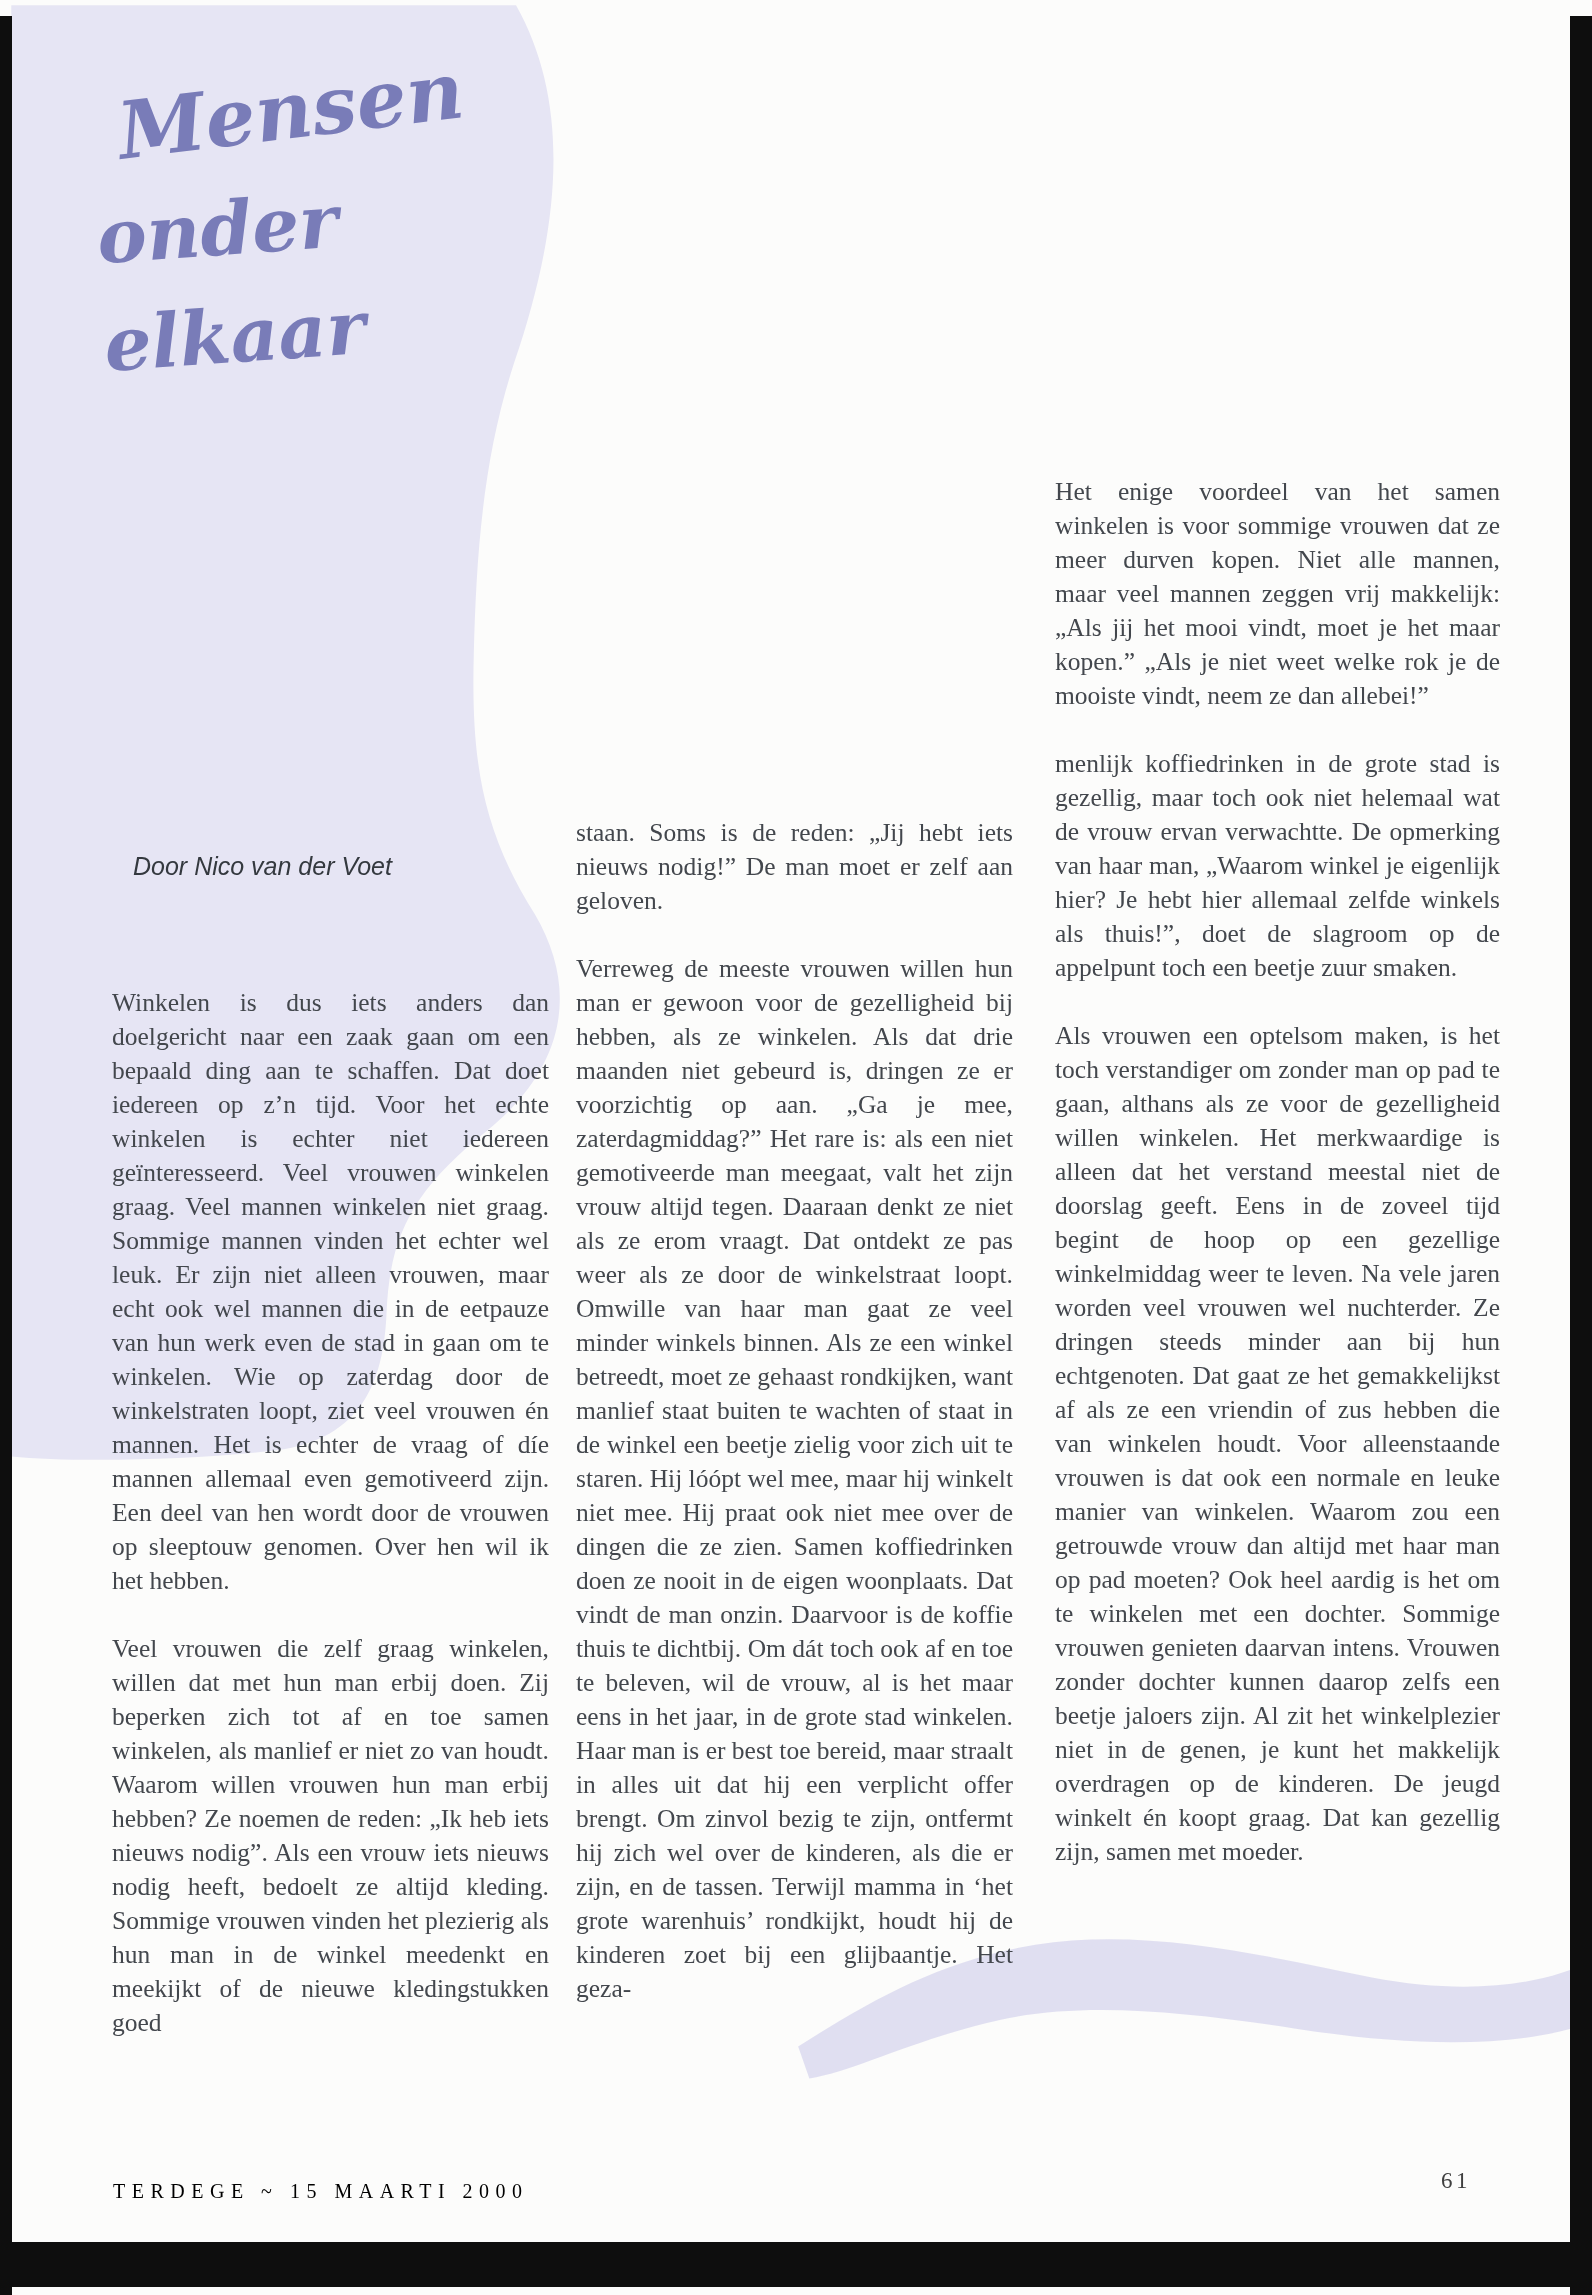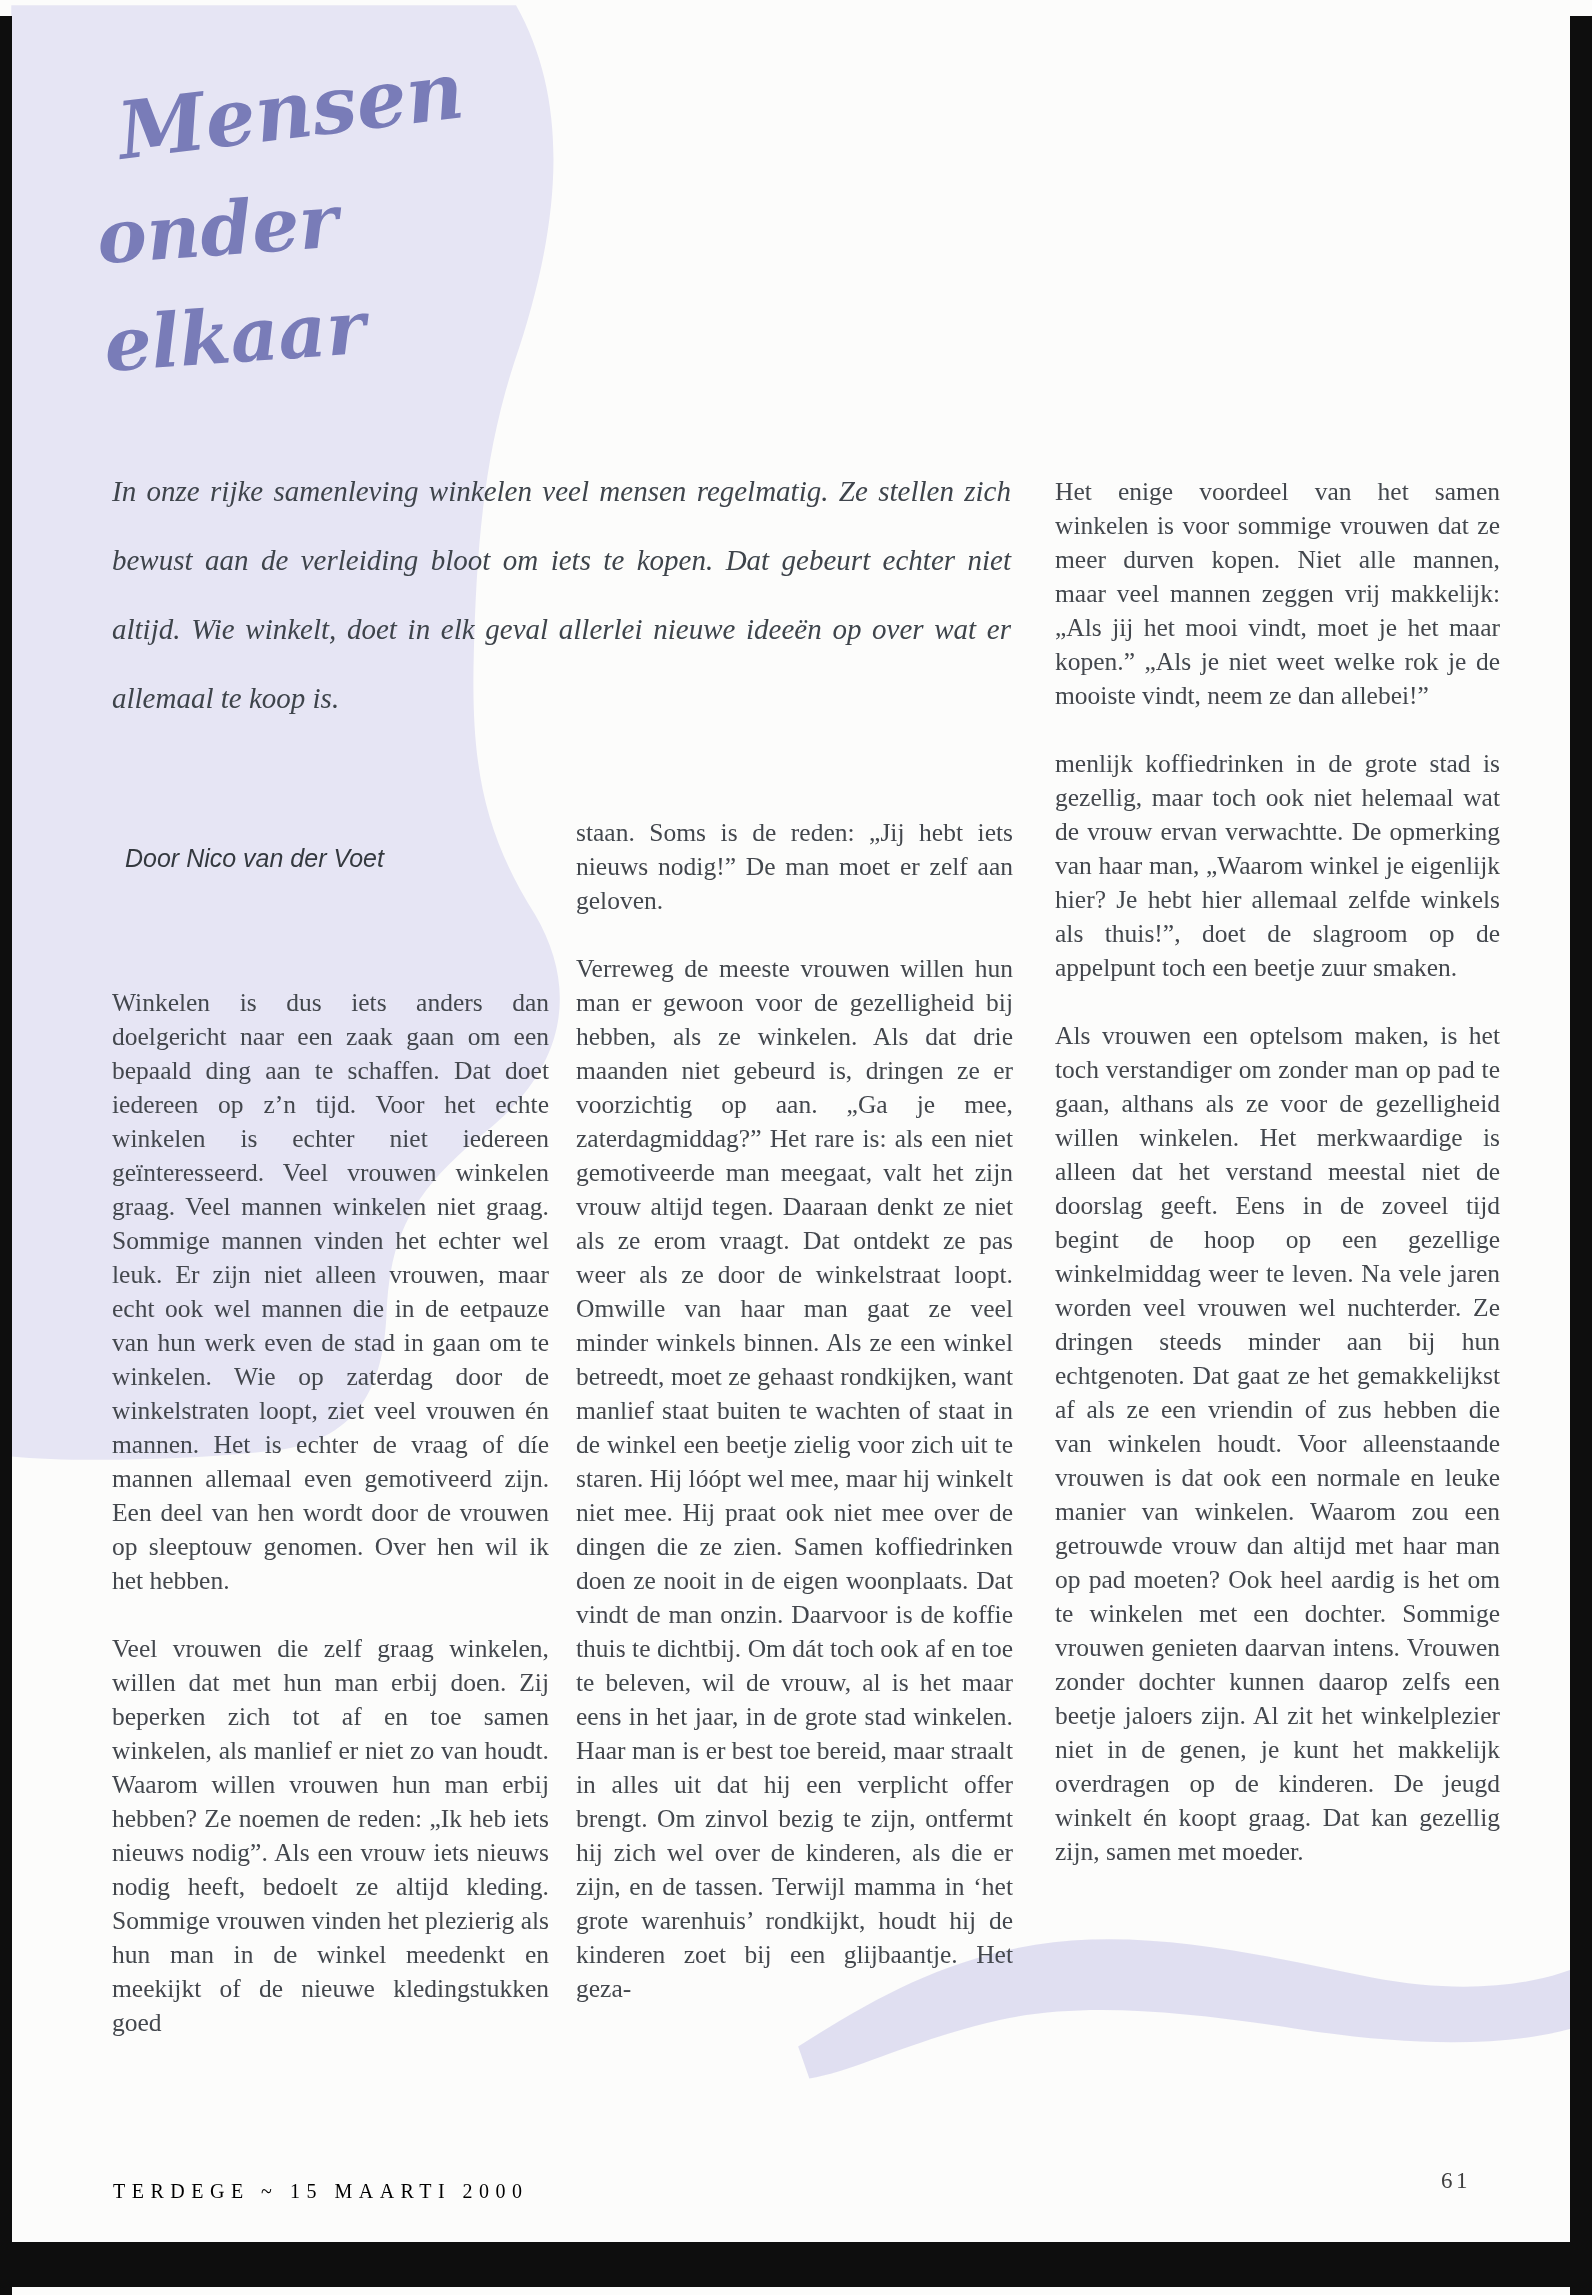--- a/index.html
+++ b/index.html
@@ -65,21 +65,21 @@
     line-height: 69px;
     color: #3e444b;
     text-align: justify;
   }
 
   .byline {
     position: absolute;
     z-index: 2;
     left: 125px;
     top: 844px;
-    margin: 0;
+    margin: 8px;
     font-family: "Liberation Sans", sans-serif;
     font-style: italic;
     font-size: 25px;
     color: #34393f;
   }
 
   .col {
     position: absolute;
     z-index: 2;
     width: 437px;
@@ -146,21 +146,20 @@
 
   <div class="bar bar-left"></div>
   <div class="bar bar-right"></div>
   <div class="bar bar-bottom"></div>
 
   <span class="logo-word logo-l1">Mensen</span>
   <span class="logo-word logo-l2">onder</span>
   <span class="logo-word logo-l3">elkaar</span>
 
 
-  <p class="intro">In onze rijke samenleving winkelen veel mensen regelmatig. Ze stellen zich bewust aan de verleiding bloot om iets te kopen. Dat gebeurt echter niet altijd. Wie winkelt, doet in elk geval allerlei nieuwe ideeën op over wat er allemaal te koop is.</p>
 
   <p class="byline">Door Nico van der Voet</p>
 
   <div class="col col1">
     <p>Winkelen is dus iets anders dan doelgericht naar een zaak gaan om een bepaald ding aan te schaffen. Dat doet iedereen op z’n tijd. Voor het echte winkelen is echter niet iedereen geïnteresseerd. Veel vrouwen winkelen graag. Veel mannen winkelen niet graag. Sommige mannen vinden het echter wel leuk. Er zijn niet alleen vrouwen, maar echt ook wel mannen die in de eetpauze van hun werk even de stad in gaan om te winkelen. Wie op zaterdag door de winkelstraten loopt, ziet veel vrouwen én mannen. Het is echter de vraag of díe mannen allemaal even gemotiveerd zijn. Een deel van hen wordt door de vrouwen op sleeptouw genomen. Over hen wil ik het hebben.</p>
     <p>Veel vrouwen die zelf graag winkelen, willen dat met hun man erbij doen. Zij beperken zich tot af en toe samen winkelen, als manlief er niet zo van houdt. Waarom willen vrouwen hun man erbij hebben? Ze noemen de reden: „Ik heb iets nieuws nodig”. Als een vrouw iets nieuws nodig heeft, bedoelt ze altijd kleding. Sommige vrouwen vinden het plezierig als hun man in de winkel meedenkt en meekijkt of de nieuwe kledingstukken goed</p>
   </div>
 
   <div class="col col2">
     <p>staan. Soms is de reden: „Jij hebt iets nieuws nodig!” De man moet er zelf aan geloven.</p>

